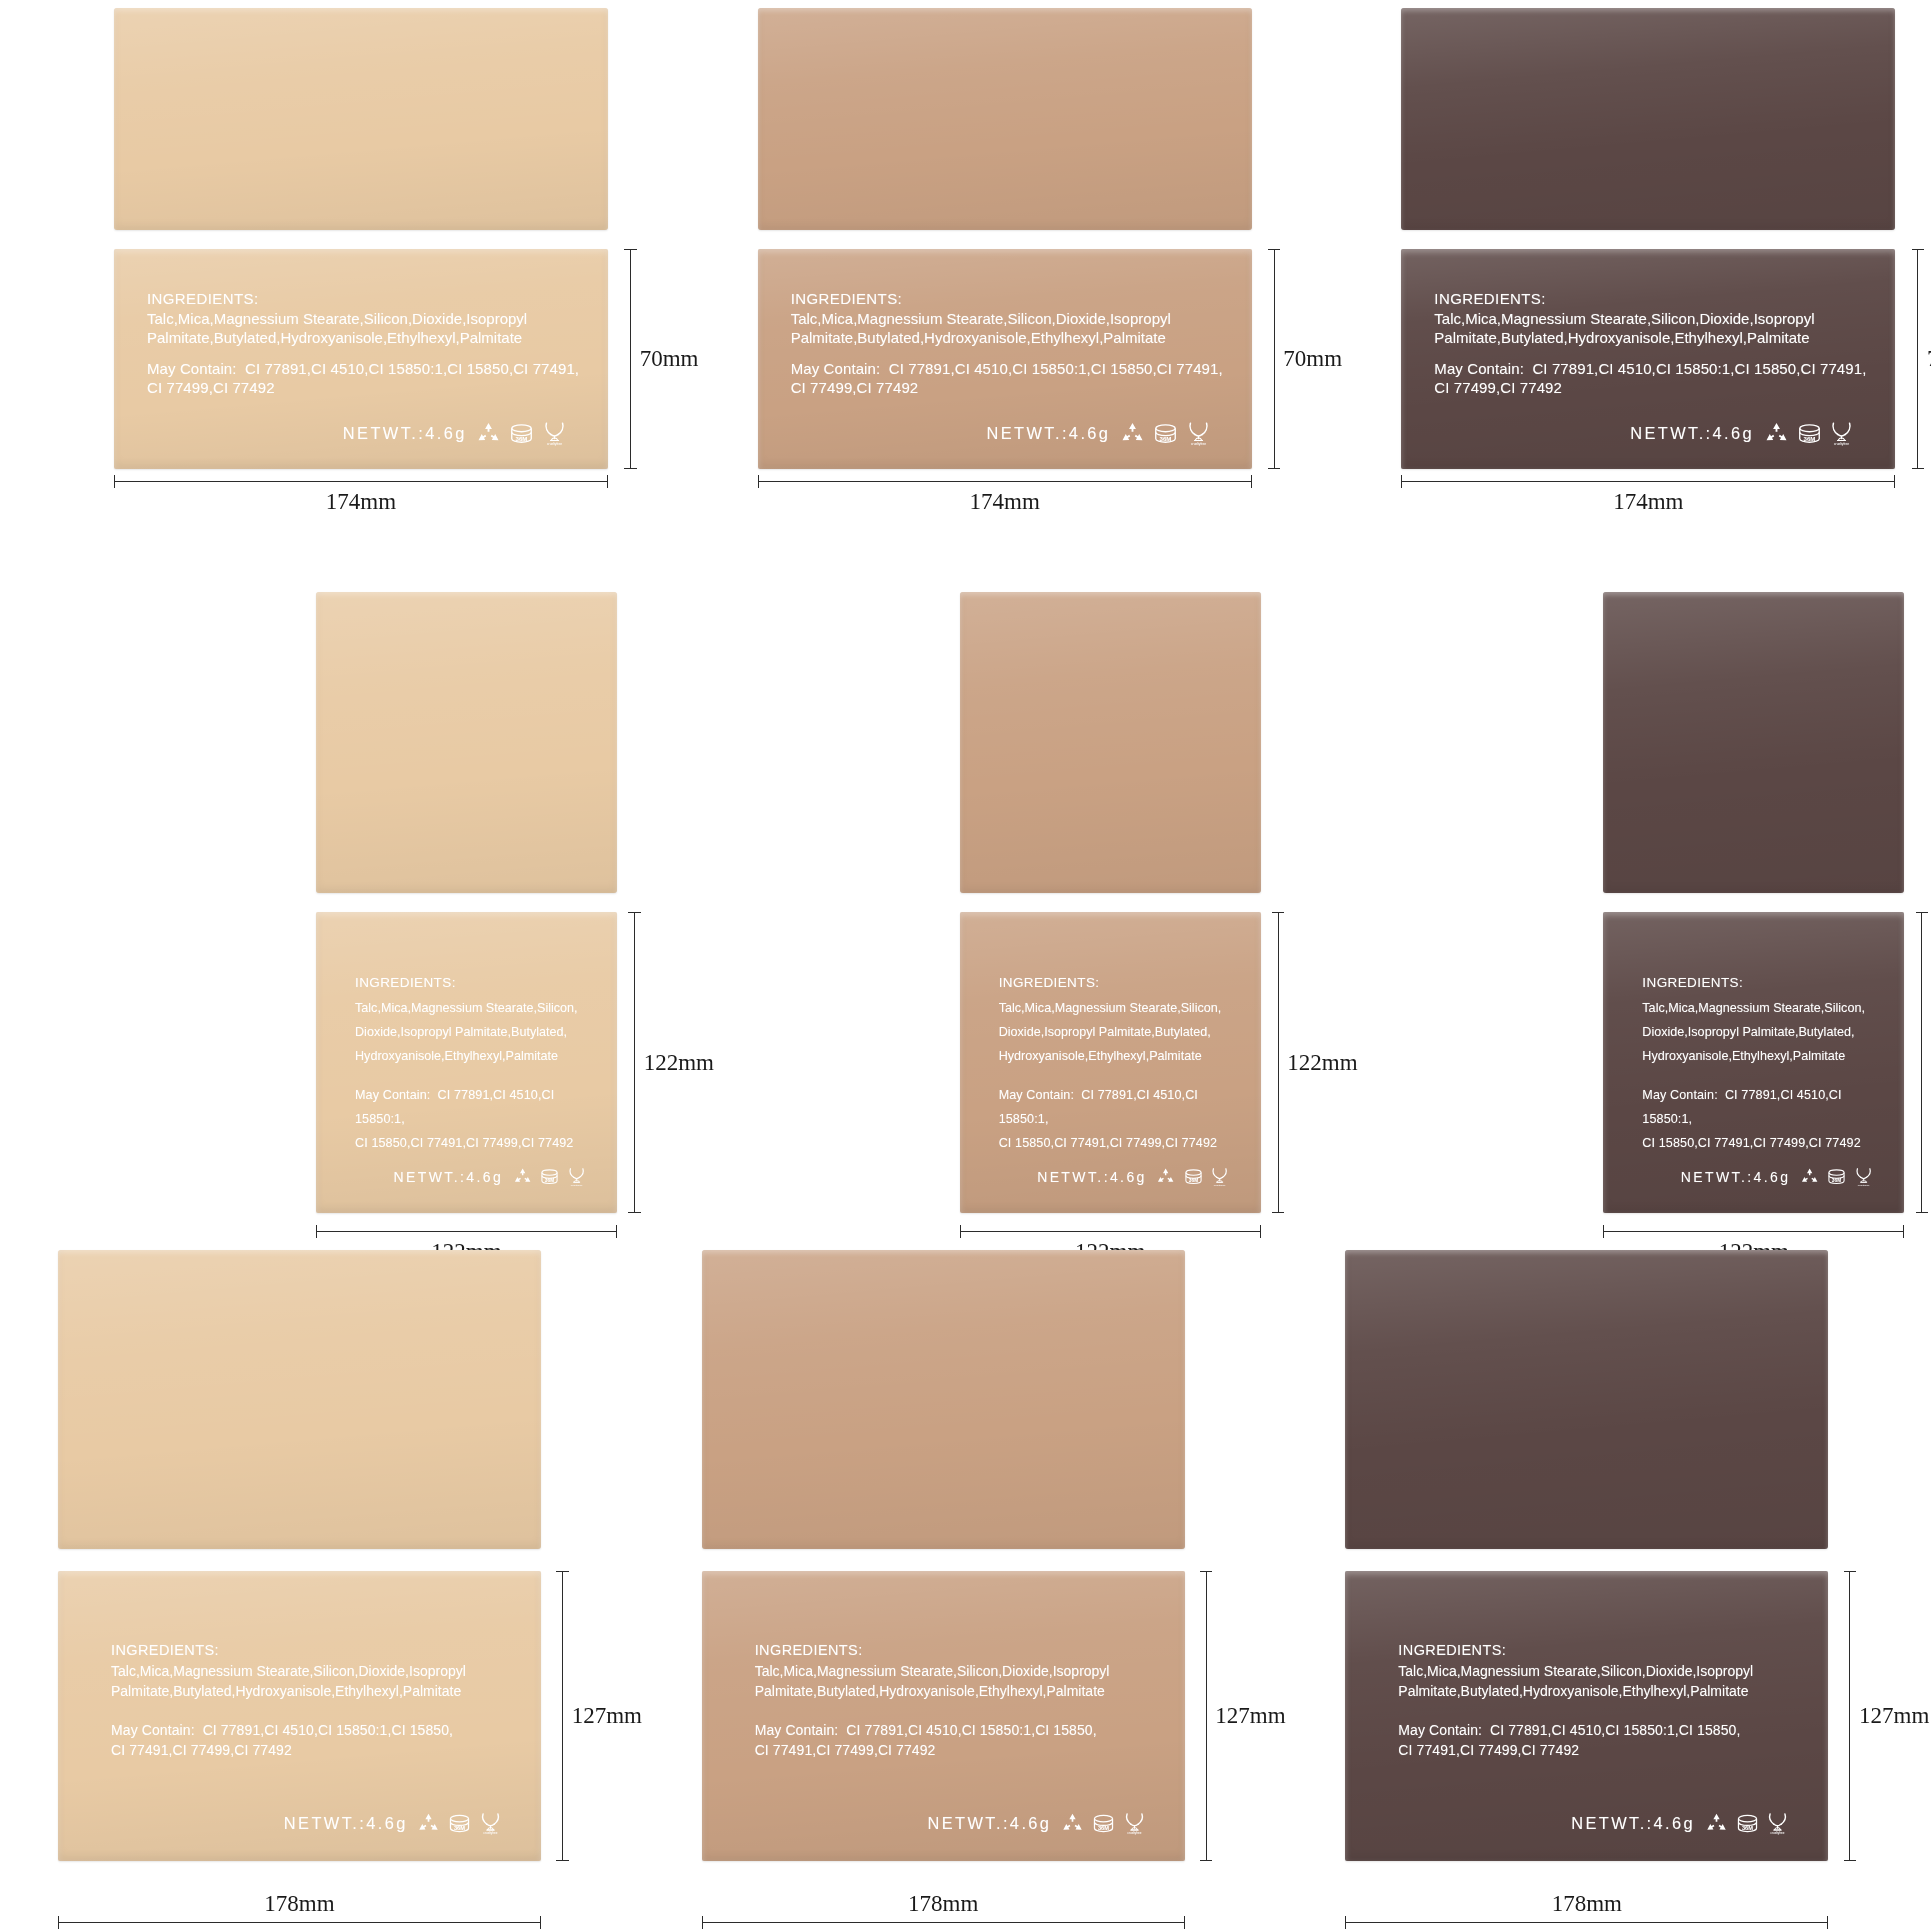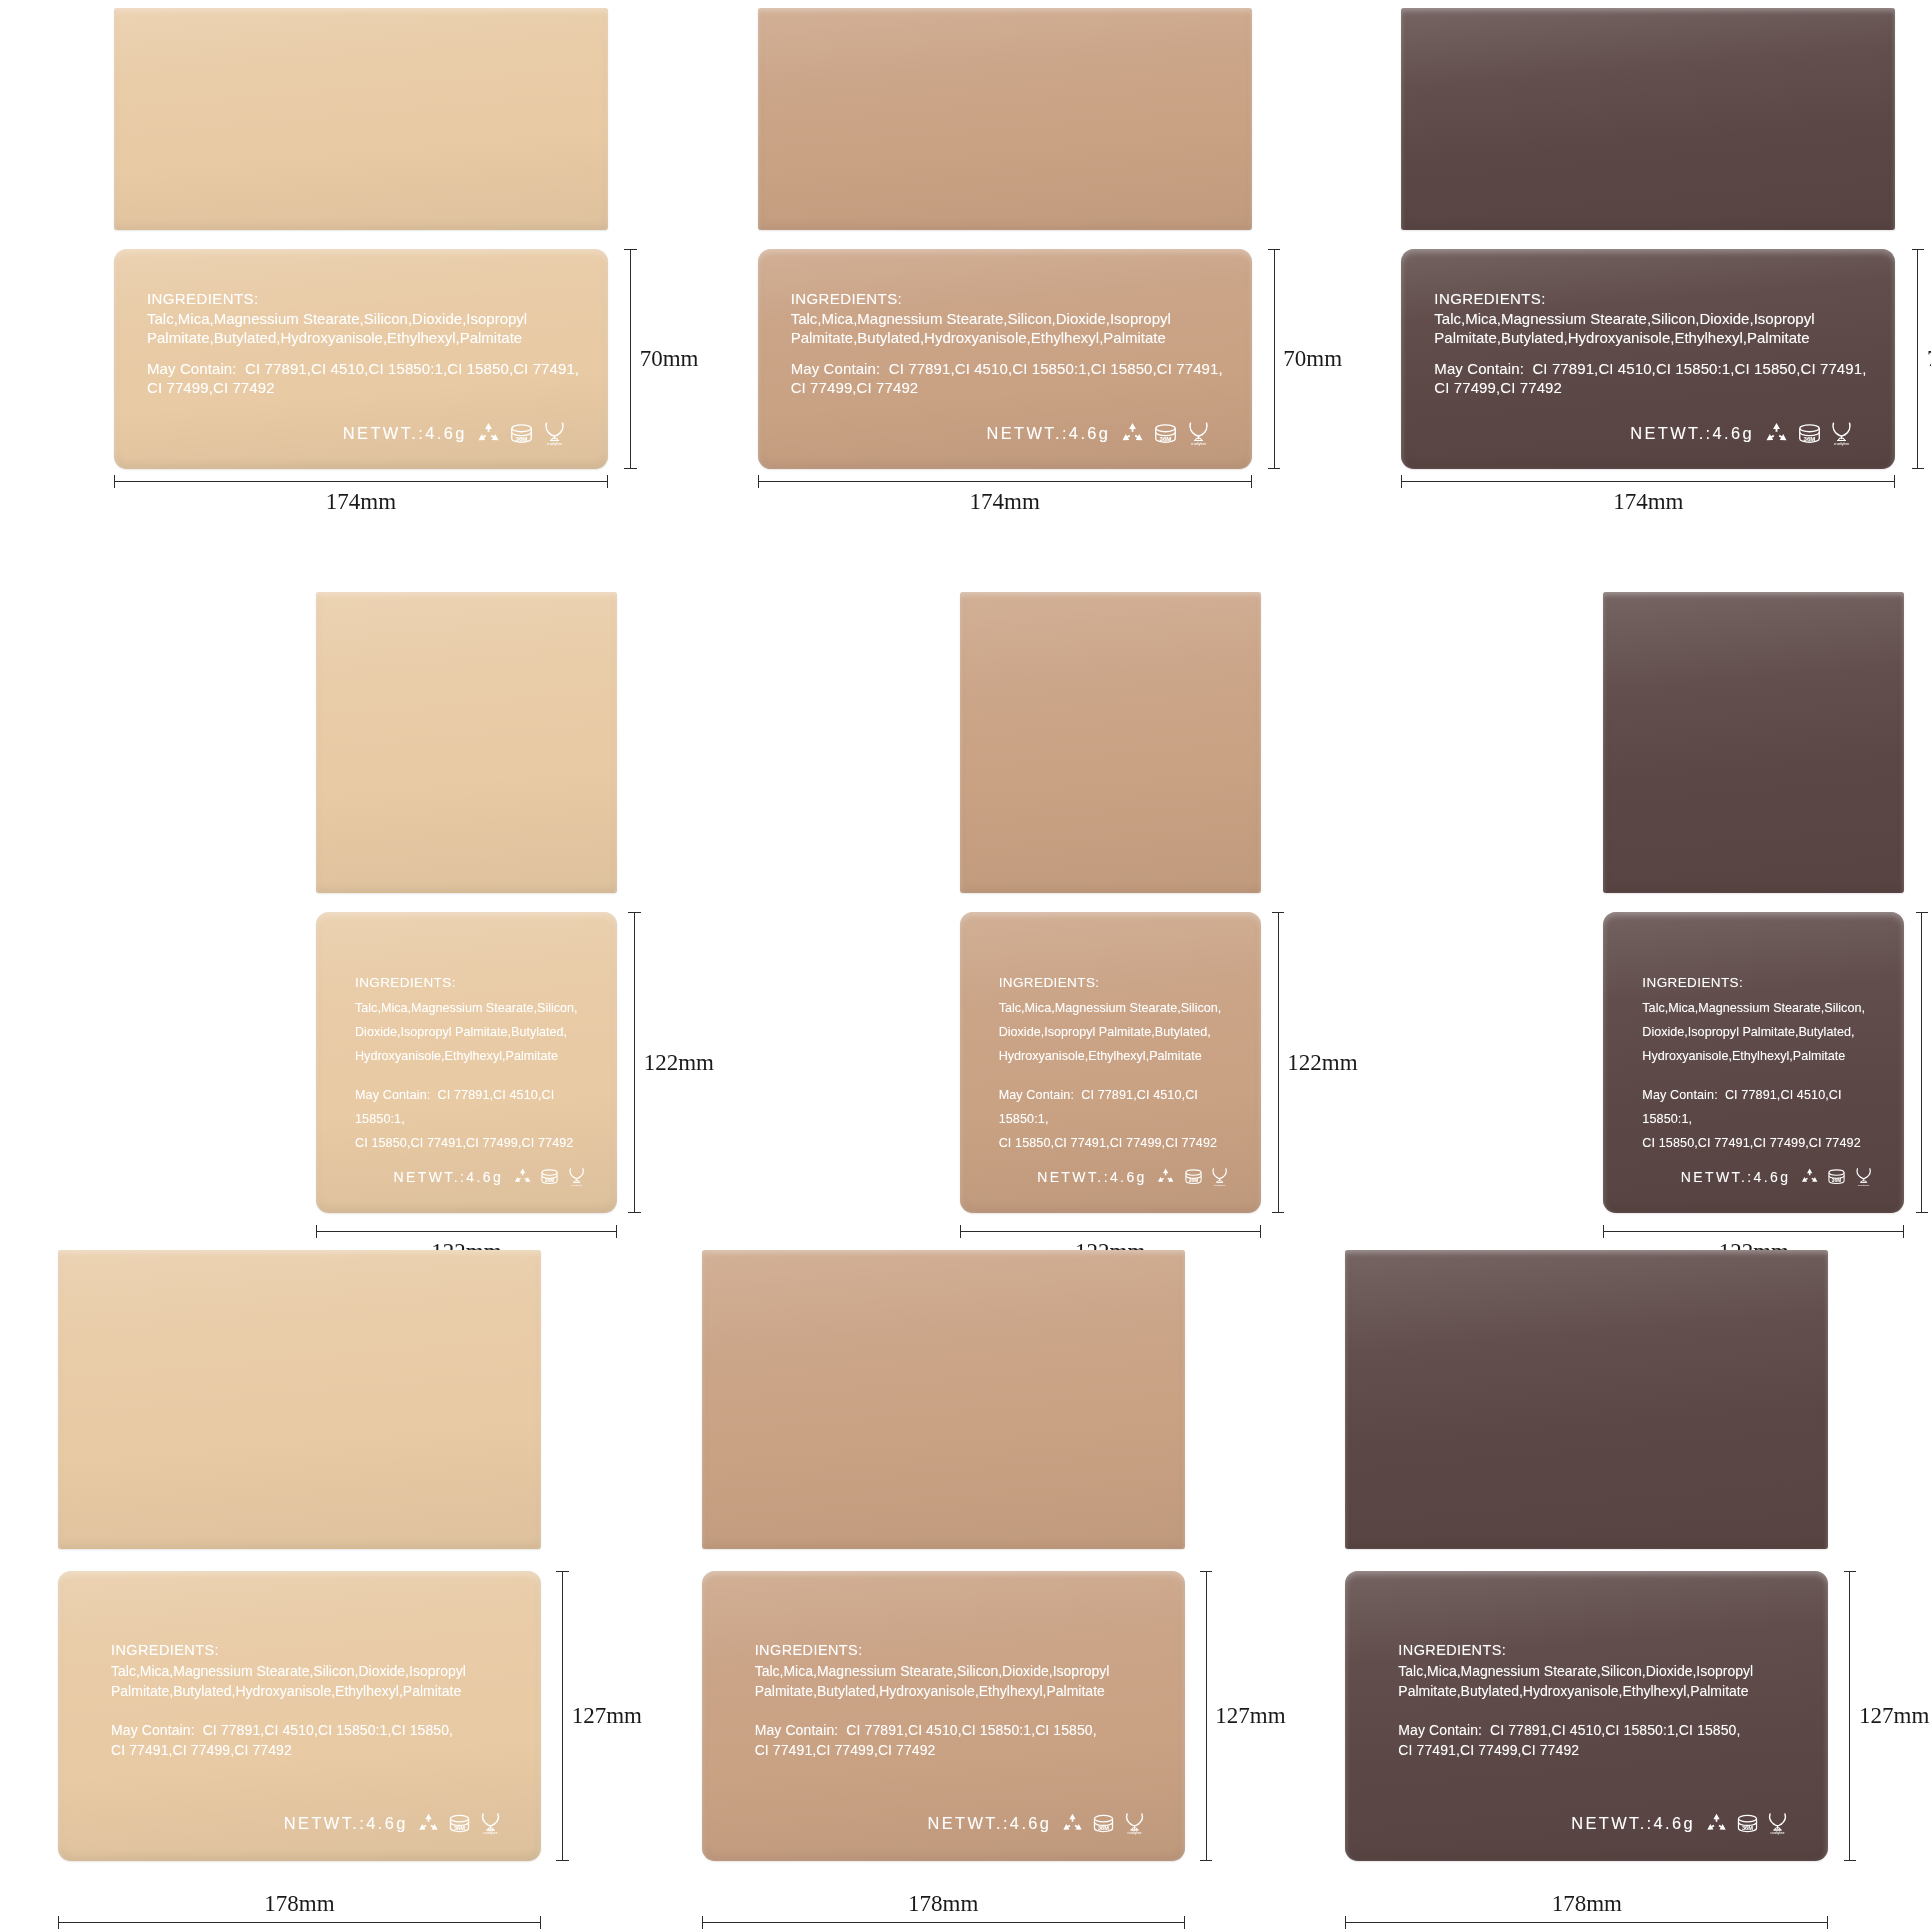--- a/index.html
+++ b/index.html
@@ -41,21 +41,21 @@
     background: linear-gradient(175deg, rgba(255,255,255,0.16) 0%,
                                         rgba(255,255,255,0.05) 30%,
                                         rgba(0,0,0,0.00) 60%,
                                         rgba(0,0,0,0.045) 100%);
     pointer-events: none;
   }
 
   
   .base {
     position: absolute;
-    border-radius: 13px;
+    border-radius: 2px;
     box-shadow: inset 0 2.9px 6.8px rgba(255,255,255,0.32),
                 inset 0 -3.9px 9.7px rgba(0,0,0,0.07),
                 0 1px 1.9px rgba(0,0,0,0.10);
     overflow: hidden;
   }
   .base::after {
     content: "";
     position: absolute; inset: 0;
     background: linear-gradient(175deg, rgba(255,255,255,0.15) 0%,
                                         rgba(255,255,255,0.04) 28%,

